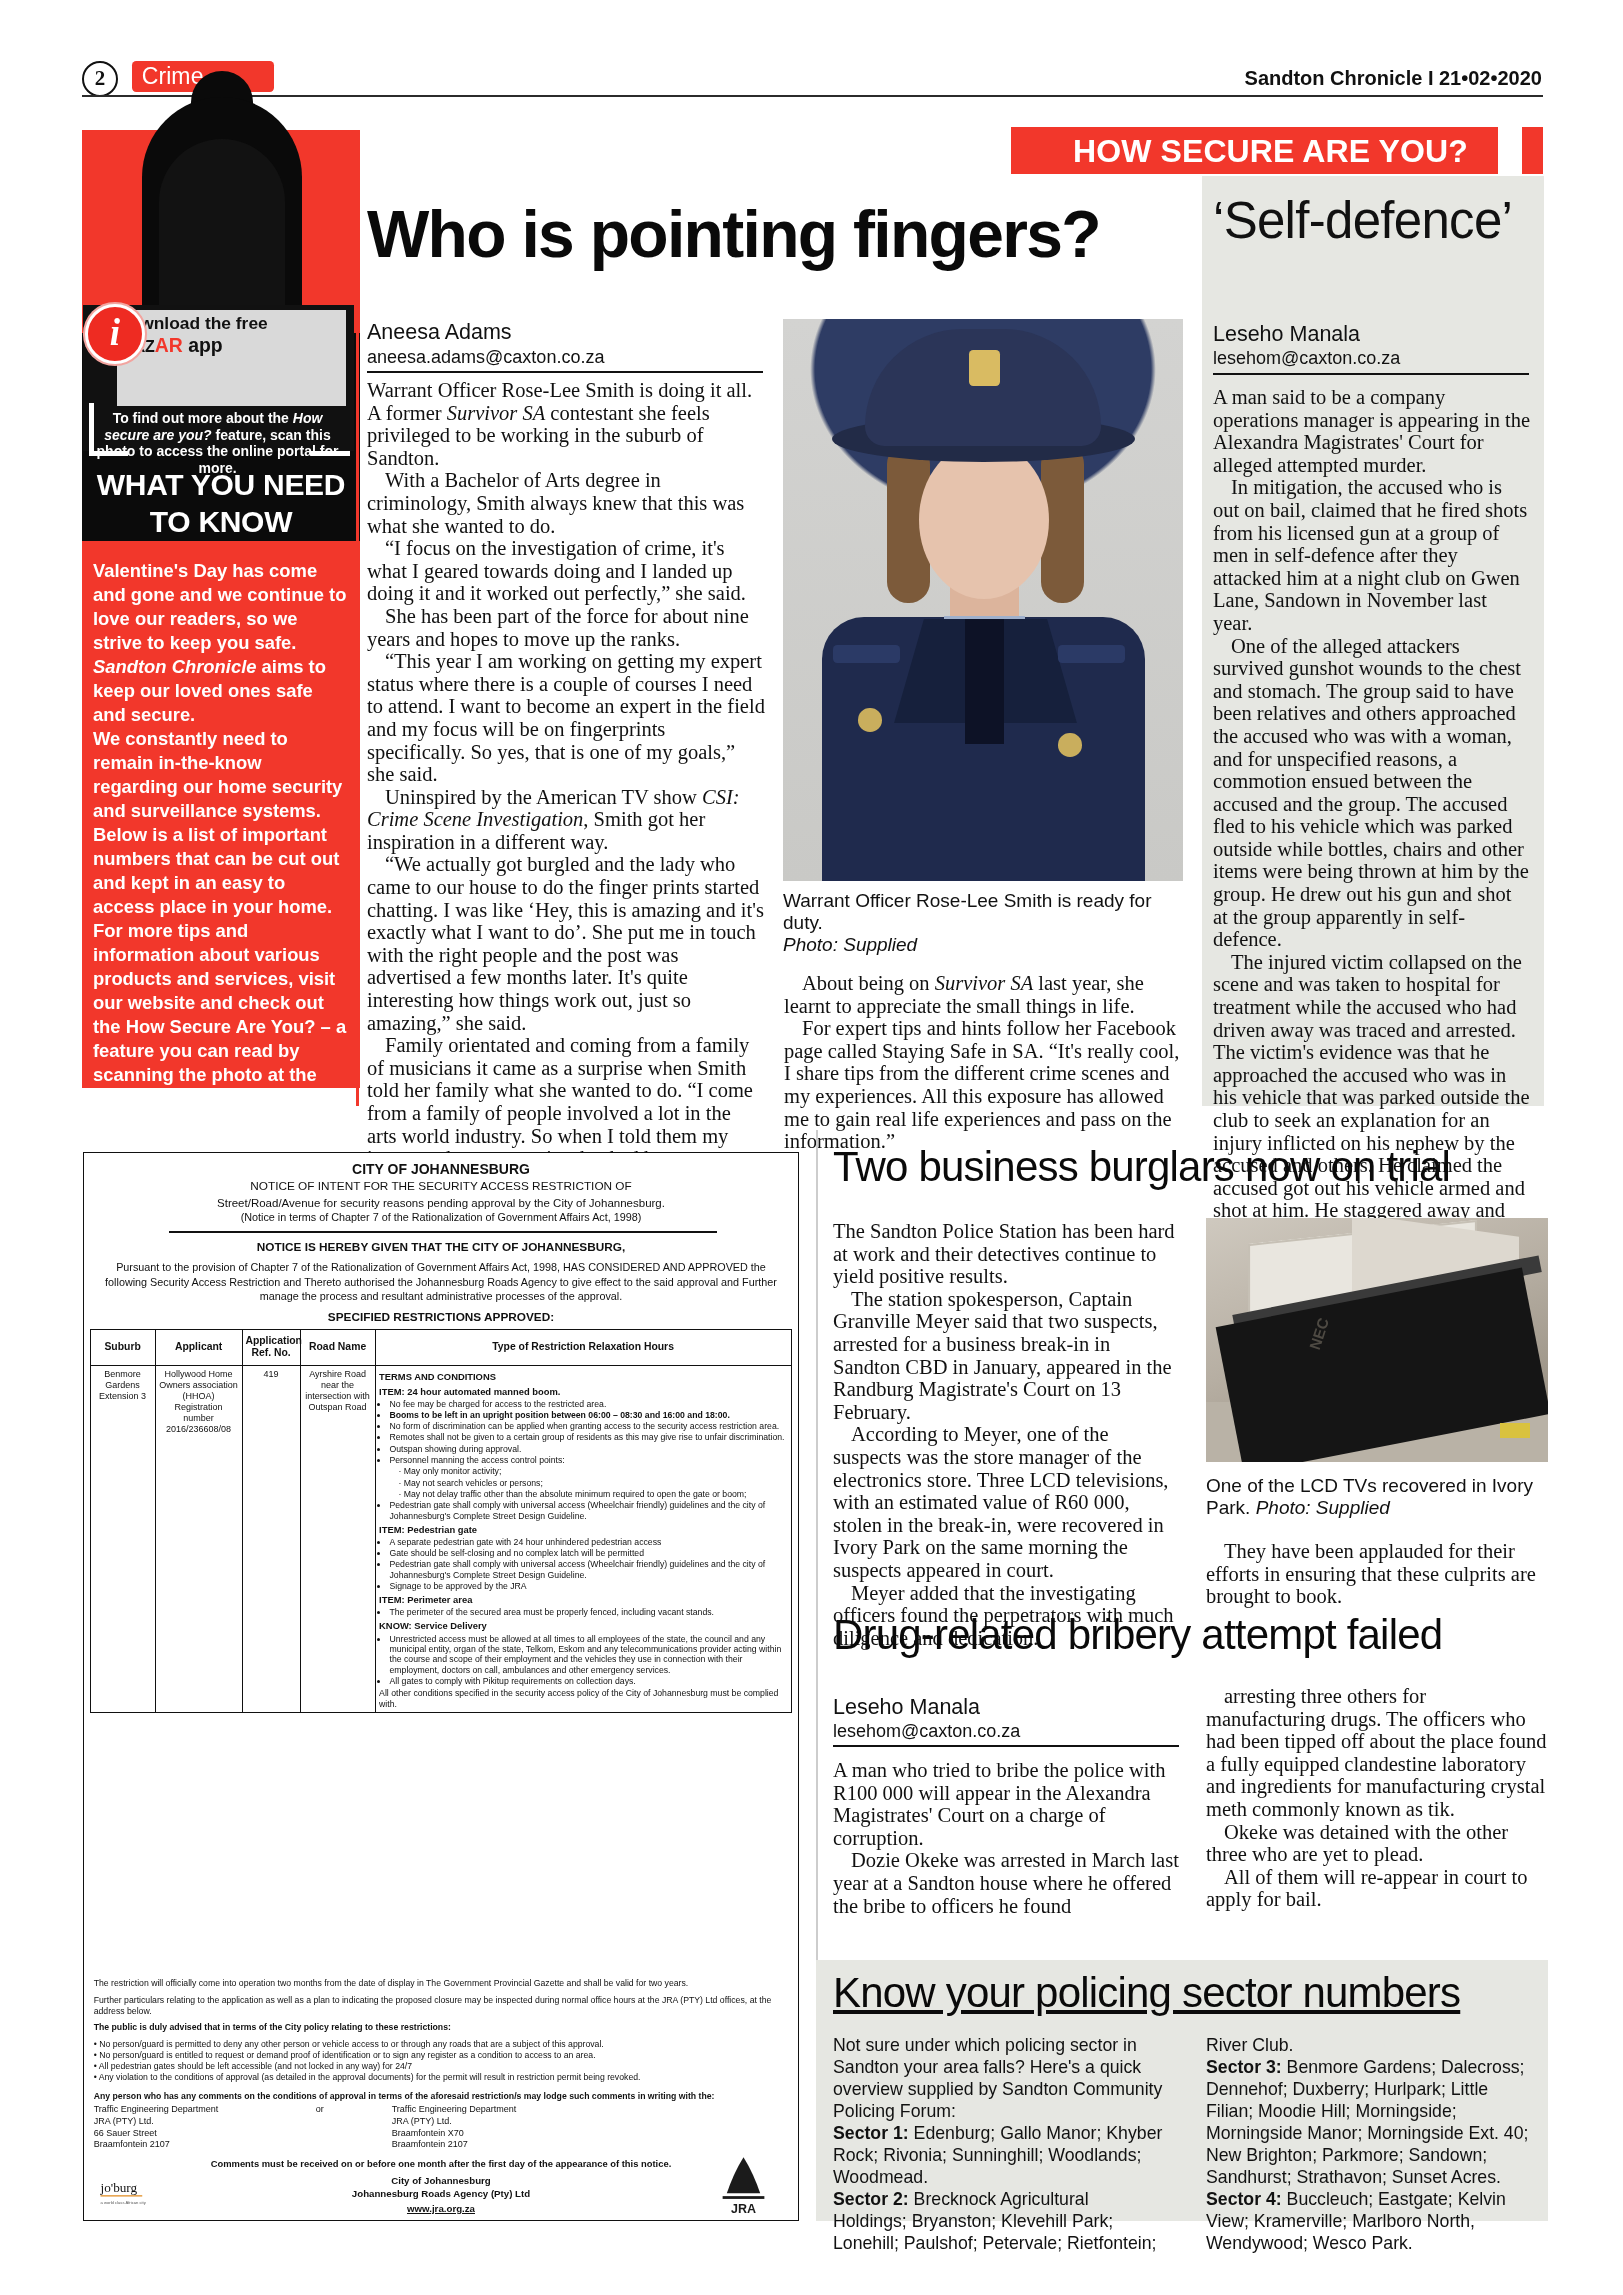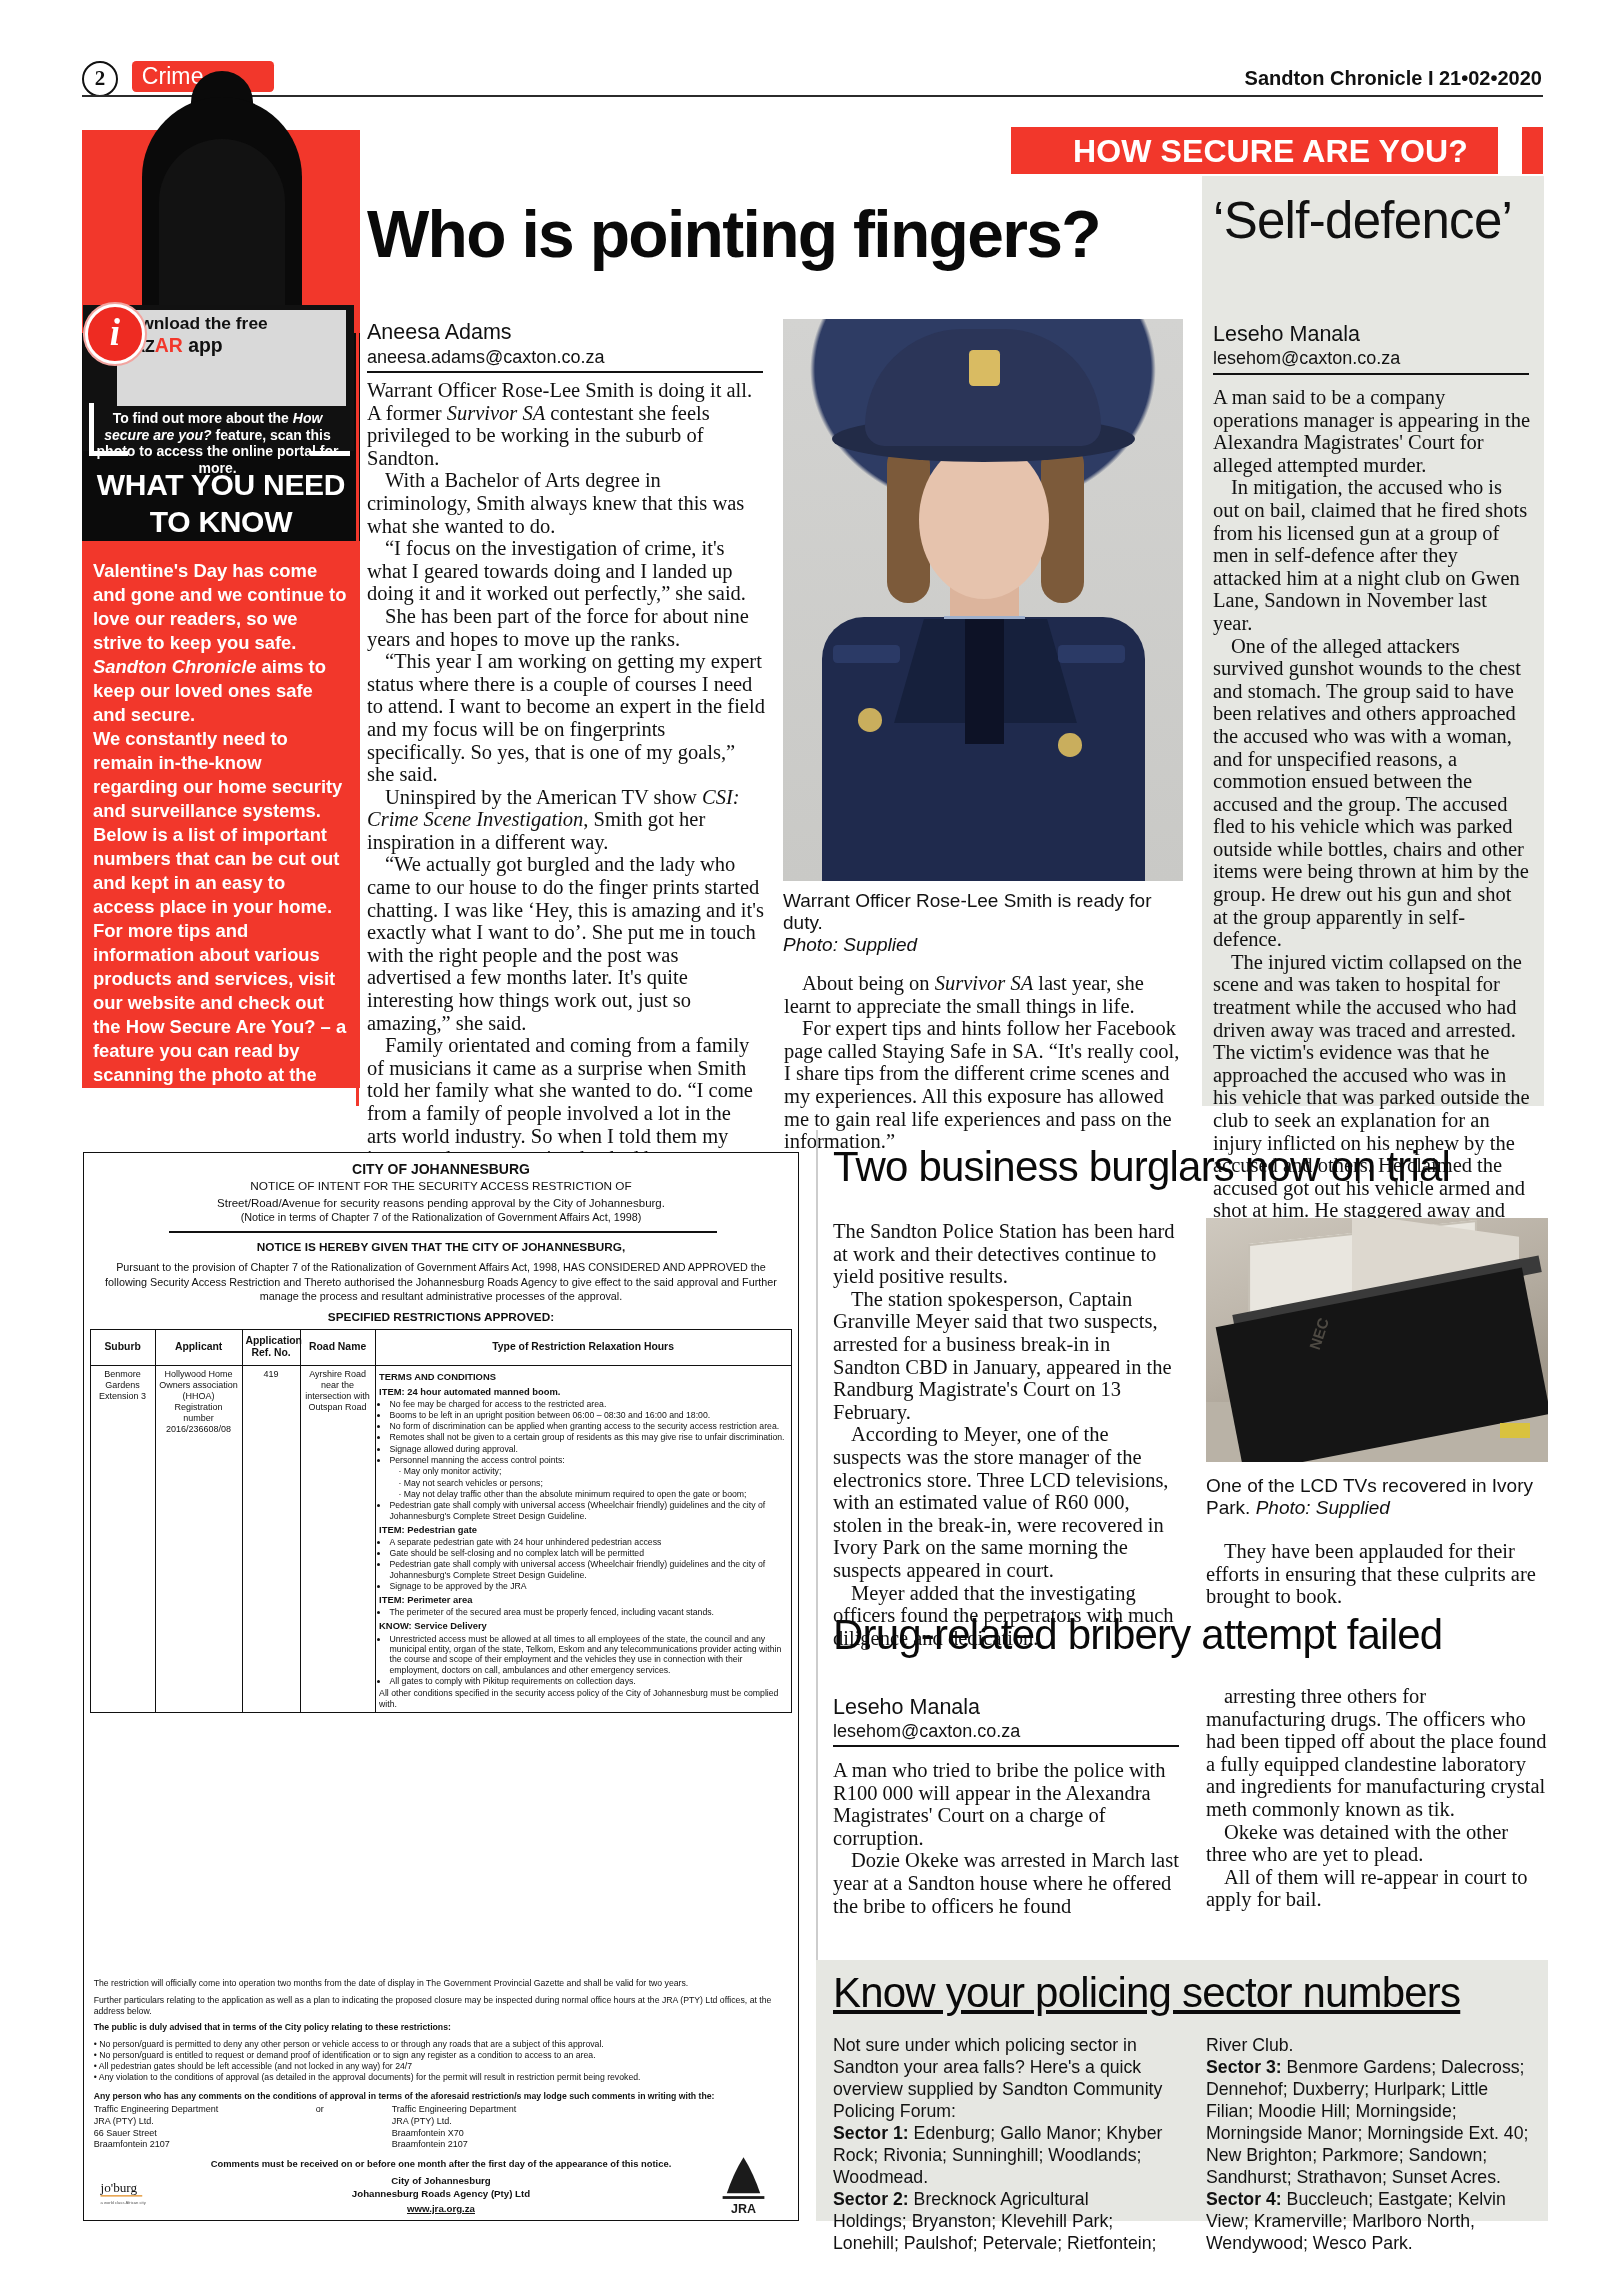--- a/index.html
+++ b/index.html
@@ -319,24 +319,24 @@
         <tr>
           <td class="tc-center">Benmore Gardens Extension 3</td>
           <td class="tc-center">Hollywood Home Owners association (HHOA) Registration number 2016/236608/08</td>
           <td class="tc-center">419</td>
           <td class="tc-center">Ayrshire Road near the intersection with Outspan Road</td>
           <td>
             <div class="itemhead">TERMS AND CONDITIONS</div>
             <div class="itemhead">ITEM: 24 hour automated manned boom.</div>
             <ul id="item1-list">
                 <li>No fee may be charged for access to the restricted area.</li>
-                <li style="font-weight: 400;">Booms to be left in an upright position between 06:00 – 08:30 and 16:00 and 18:00.</li>
+                <li style="font-weight: 700;">Booms to be left in an upright position between 06:00 – 08:30 and 16:00 and 18:00.</li>
                 <li>No form of discrimination can be applied when granting access to the security access restriction area.</li>
                 <li>Remotes shall not be given to a certain group of residents as this may give rise to unfair discrimination.</li>
-                <li>Signage allowed during approval.</li>
+                <li>Outspan showing during approval.</li>
                 <li>Personnel manning the access control points:</li>
               </ul>
             <ul id="item1-sublist" style="padding-left:19.4px;list-style:none">
                 <li>· May only monitor activity;</li>
                 <li>· May not search vehicles or persons;</li>
                 <li>· May not delay traffic other than the absolute minimum required to open the gate or boom;</li>
               </ul>
             <ul id="item1-tail">
                 <li>Pedestrian gate shall comply with universal access (Wheelchair friendly) guidelines and the city of Johannesburg's Complete Street Design Guideline.</li>
               </ul>

